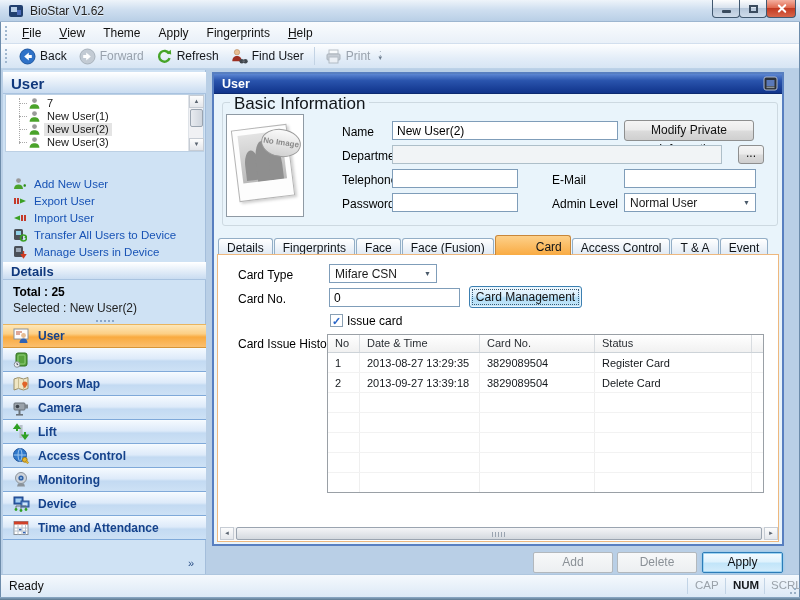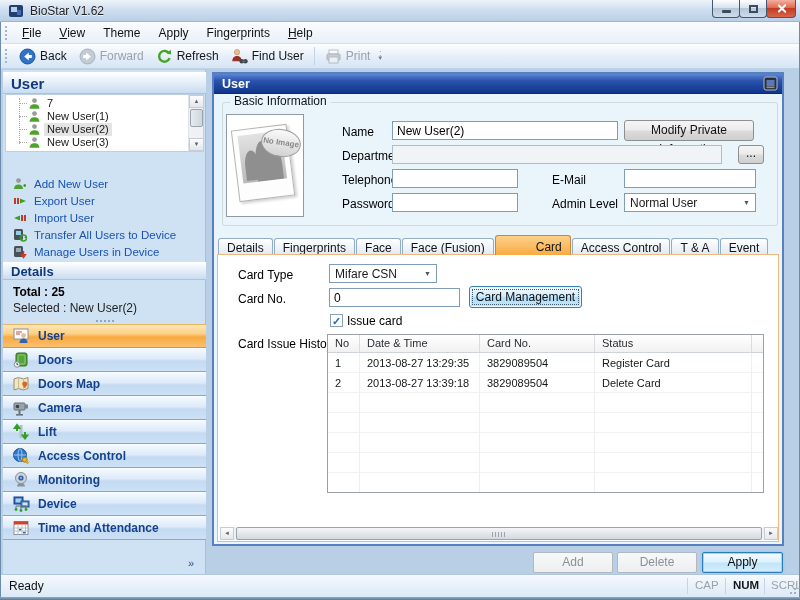--- a/index.html
+++ b/index.html
@@ -75,21 +75,21 @@
   #side-collapse { position:absolute; right:6px; top:487px; width:16px; height:14px; color:#2a4f86; font-size:11px; line-height:13px; text-align:center; }
 
   
   #mainpanel { position:absolute; left:212px; top:72px; width:572px; height:474px; background:#e9f4fb; border:2px solid #587fc0; }
   #main-hdr { position:absolute; left:0; top:0; width:568px; height:20px;
     background:linear-gradient(#5c86d2,#2a54ad 35%,#10348b); border-bottom:1px solid #0c2a70; }
   #main-hdr .lbl { position:absolute; left:8px; top:3px; color:#fff; font-weight:bold; font-size:12.5px; }
   #main-hdr .hicon { position:absolute; right:4px; top:2px; }
 
   .groupbox { position:absolute; left:8px; top:28px; width:556px; height:124px; border:1px solid #cdd9e1; border-radius:3px; }
-  .grouplabel { position:absolute; left:16px; top:20px; background:#e9f4fb; padding:0 4px; font-size:12px; color:#101418; z-index:2; }
+  .grouplabel { position:absolute; left:16px; top:20px; background:#e9f4fb; padding:0 4px; font-size:17px; color:#101418; z-index:2; }
 
   #photo { position:absolute; left:12px; top:40px; width:78px; height:103px; background:#fff; border:1px solid #8f9aa4; overflow:hidden; }
   #polaroid { position:absolute; left:8px; top:12px; width:56px; height:72px; background:#fdfdfd; border:1px solid #b5b5b5; box-shadow:2px 2px 3px #00000030; transform:rotate(-7deg); }
   #polaroid .pic { position:absolute; left:5px; top:5px; width:44px; height:48px; background:linear-gradient(#e3e3e3,#b9b9b9); overflow:hidden; }
   #polaroid .pic i { position:absolute; background:#8f8f8f; border-radius:50% 50% 0 0; }
   #bubble { position:absolute; left:34px; top:14px; width:40px; height:28px; background:linear-gradient(#fafafa,#d2d2d2); border:1px solid #9a9a9a;
     border-radius:50%; display:flex; align-items:center; justify-content:center; text-align:center;
     font-size:8px; font-weight:bold; color:#8a8a8a; line-height:8px; transform:rotate(8deg); z-index:3; }
 
   .flabel { position:absolute; font-size:12px; color:#000; }
@@ -510,21 +510,21 @@
         </div>
         <div class="t-row">
           <span class="c0">1</span>
           <span class="c1">2013-08-27 13:29:35</span>
           <span class="c2">3829089504</span>
           <span class="c3">Register Card</span>
           <span class="c4"></span>
         </div>
         <div class="t-row">
           <span class="c0">2</span>
-          <span class="c1">2013-08-27 13:39:18</span>
+          <span class="c1">2013-09-27 13:39:18</span>
           <span class="c2">3829089504</span>
           <span class="c3">Delete Card</span>
           <span class="c4"></span>
         </div>
         <div class="t-row">
             <span class="c0"></span>
             <span class="c1"></span>
             <span class="c2"></span>
             <span class="c3"></span>
             <span class="c4"></span>

